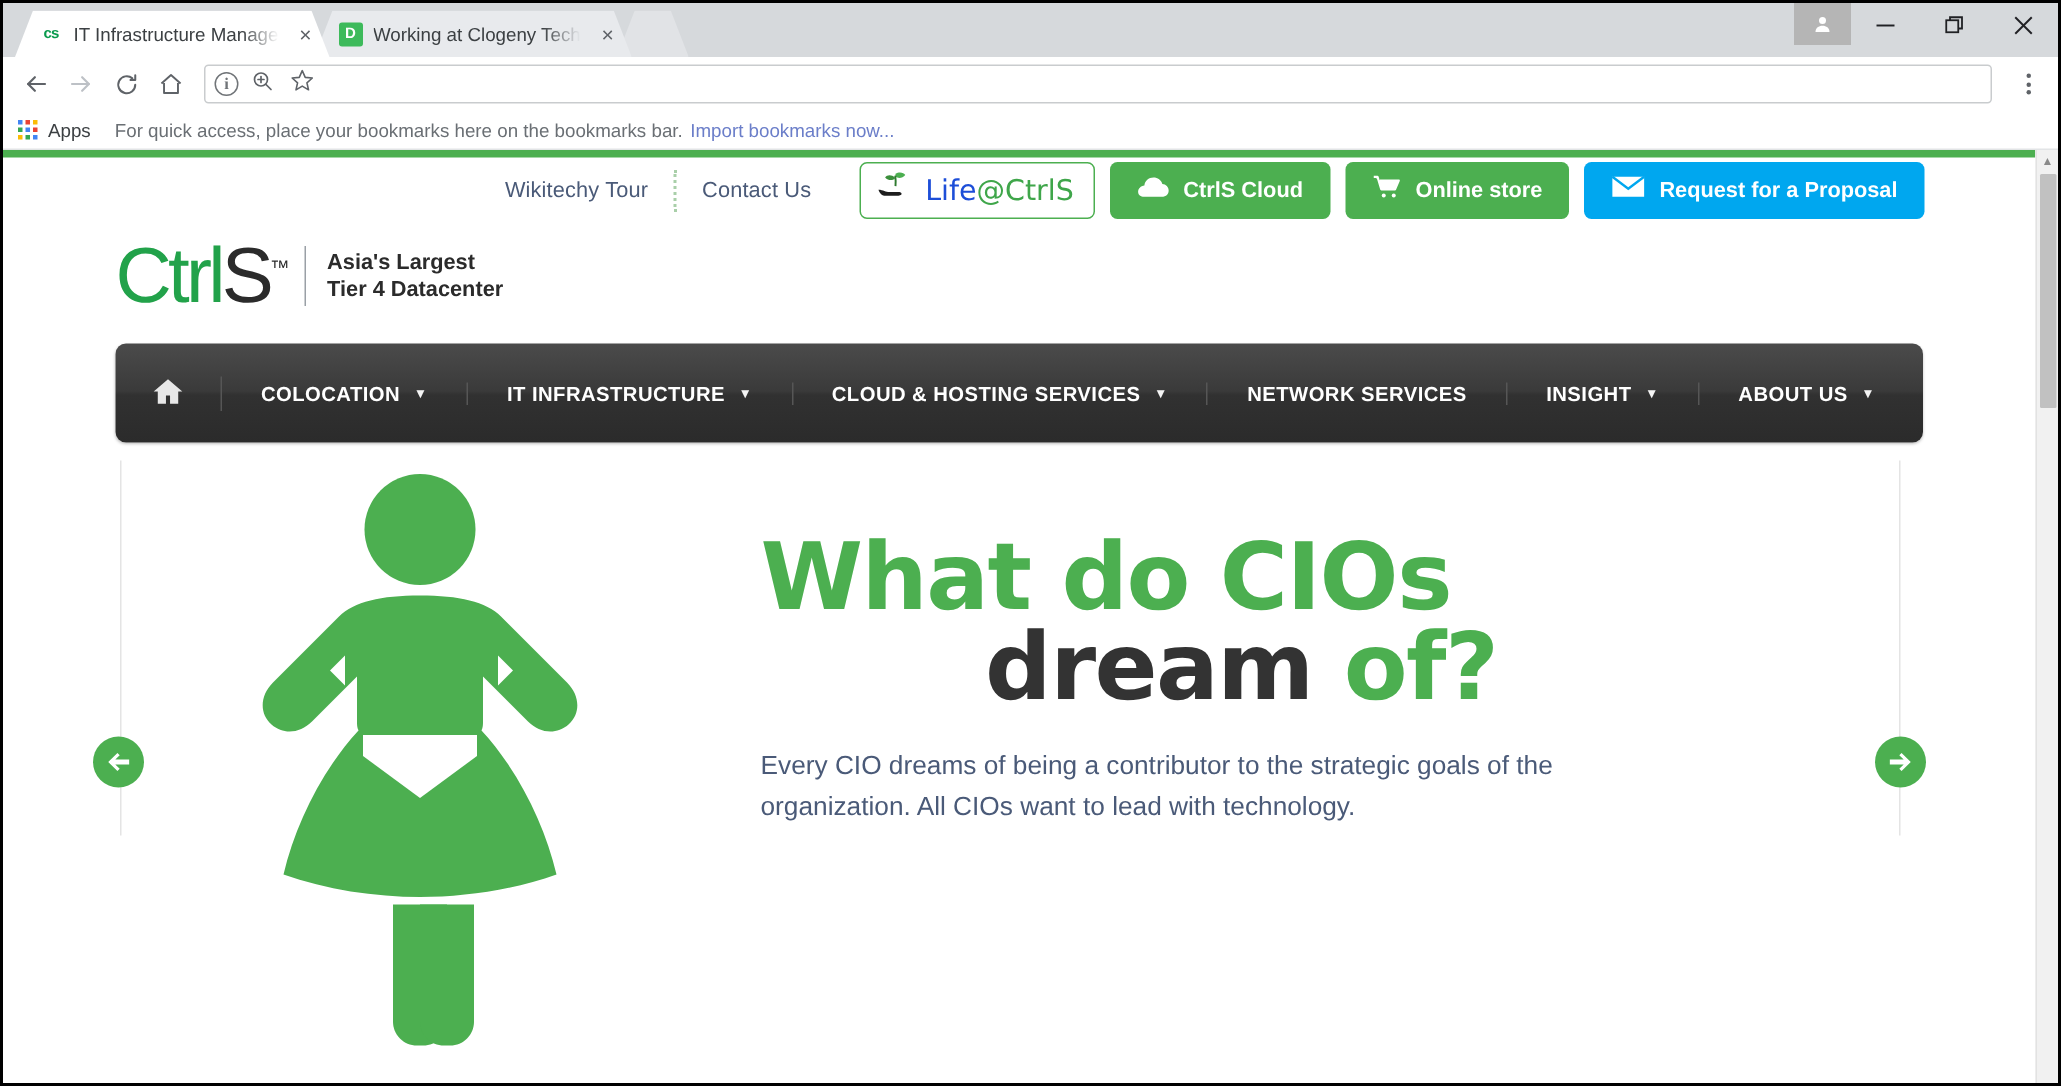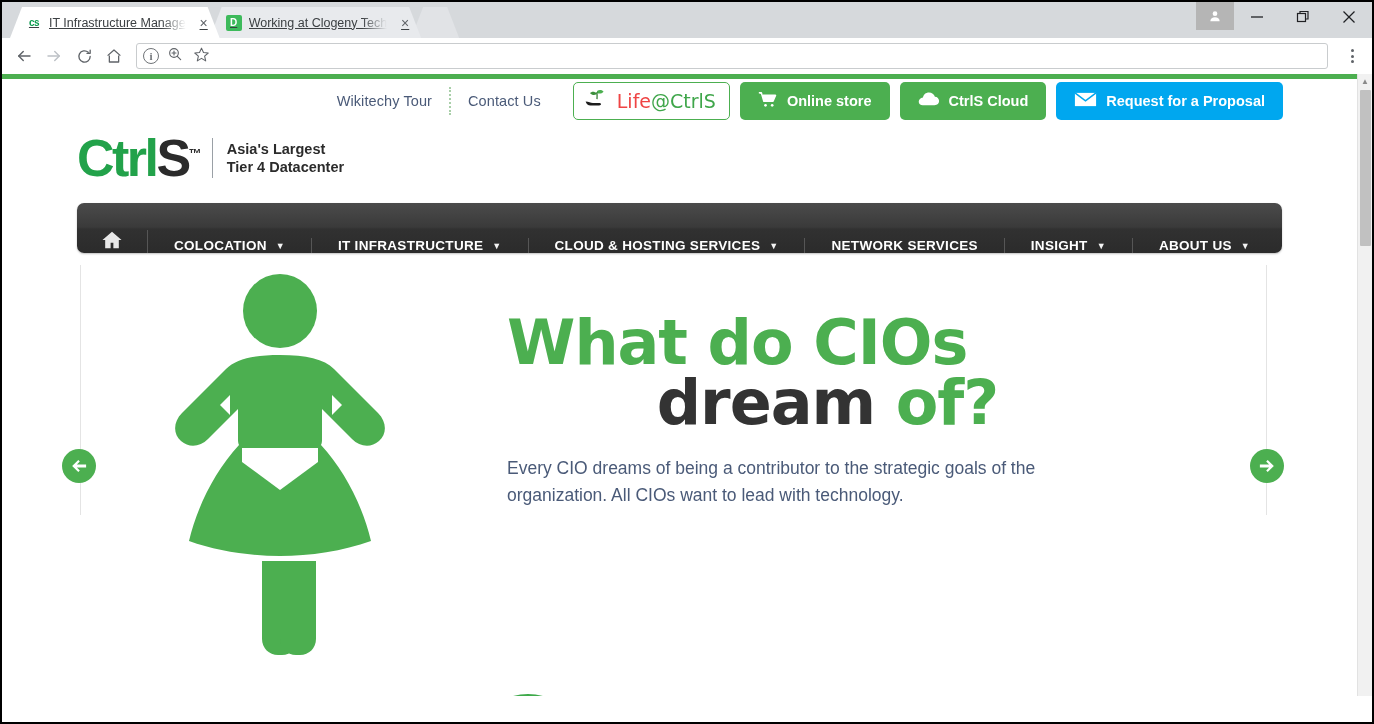--- a/index.html
+++ b/index.html
@@ -31,21 +31,20 @@
     height: 31px;
     display: flex;
     align-items: center;
     padding: 0 8px 0 16px;
     font-size: 12.5px;
     color: #3c4043;
     background: #f1f3f4;
     margin-right: -10px;
     clip-path: polygon(12px 0, calc(100% - 12px) 0, 100% 100%, 0 100%);
     white-space: nowrap;
-    text-decoration: underline;
   }
   .tab.active { background: #fff; z-index: 3; }
   .tab.inactive { background: #e8eaed; z-index: 2; }
   .tab.newtabghost {
     width: 48px; background: #e1e3e6; z-index: 1; padding: 0;
   }
   .tab-favicon {
     width: 16px; height: 16px;
     margin-right: 7px;
     flex: 0 0 16px;
@@ -172,57 +171,57 @@
     margin-left: 15px;
     height: 38px;
     border: 1.6px solid #4caf50;
     border-radius: 5px;
     background: #fff;
     display: flex; align-items: center; gap: 7px;
     padding: 0 13px 0 10px;
     font-size: 19px; color: #3fa64a;
     font-family: "DejaVu Sans", sans-serif;
   }
-  .btn-life .dark { color: #ef4444; }
+  .btn-life .dark { color: #1d4ed8; }
   .btn-pill {
     margin-left: 10px;
     height: 38px;
     border-radius: 5px;
     display: flex; align-items: center; gap: 9px;
     padding: 0 18px;
     font-size: 14.5px; color: #fff; font-weight: bold;
   }
   .btn-cloud { background: #4caf50; }
   .btn-store { background: #4caf50; }
   .btn-rfp   { background: #00a7ef; text-align: center; }
 
   
   .logorow { height: 72px; display: flex; align-items: center; padding-left: 75px; }
   .logo-word {
-    font-size: 52px; font-weight: bold; letter-spacing: -2.5px;
+    font-size: 52px; font-weight: normal; letter-spacing: -2.5px;
     font-family: "Liberation Sans", sans-serif;
     line-height: 1;
     position: relative;
   }
   .logo-ctrl { color: #22a24a; }
   .logo-s { color: #2b2b2b; }
   .logo-tm { font-size: 13px; vertical-align: super; color: #2b2b2b; letter-spacing: 0; }
   .logo-divider { width: 1px; background: #9aa0a6; height: 40px; margin: 0 14px 0 10px; }
   .logo-tag {
     font-size: 14.5px; font-weight: bold; color: #2b2b2b; line-height: 1.25;
     font-family: "Liberation Sans", sans-serif;
   }
 
   
   .mainnav {
     margin: 9px 75px 0 75px;
-    height: 50px;
+    height: 66px;
     border-radius: 7px;
     background: linear-gradient(to bottom, #4b4b4b 0%, #3a3a3a 48%, #313131 52%, #2b2b2b 100%);
-    display: flex; align-items: flex-end;
+    display: flex; align-items: center;
     overflow: hidden;
     box-shadow: 0 1px 2px rgba(0,0,0,.25);
   }
   .nav-item {
     display: flex; align-items: center; justify-content: center; gap: 9px;
     padding: 0 26px;
     color: #fff;
     font-size: 13.5px; font-weight: bold;
     letter-spacing: .3px;
     border-right: 1px solid #565656;
@@ -391,20 +390,36 @@
       </span>
     </div>
 
     <div class="menu-dots">
       <i></i>
         <i></i>
         <i></i>
     </div>
   </div>
 
+  <div class="bookmarkbar">
+    <span class="apps-grid">
+      <i style="background:#4285f4"></i>
+        <i style="background:#ea4335"></i>
+        <i style="background:#fbbc05"></i>
+      <i style="background:#34a853"></i>
+        <i style="background:#4285f4"></i>
+        <i style="background:#ea4335"></i>
+      <i style="background:#fbbc05"></i>
+        <i style="background:#34a853"></i>
+        <i style="background:#4285f4"></i>
+    </span>
+    <span class="apps-label">Apps</span>
+    <span class="bm-hint">For quick access, place your bookmarks here on the bookmarks bar.</span>
+    <span class="bm-link">Import bookmarks now...</span>
+  </div>
 
   <div class="viewport">
     <div class="pagearea">
 
       <div class="topgreenbar"></div>
 
       <div class="utilnav">
         <a class="util-link">Wikitechy Tour</a>
         <span class="util-sep"></span>
         <a class="util-link">Contact Us</a>
@@ -416,38 +431,38 @@
               <path d="M15.5 6c-2.6-2.6-6.6-2.4-8 0 2.4 2.6 6 2.8 8 .8z" fill="#3b8f3b"></path>
               <path d="M15.8 4.5c.4 3 .4 6 .2 8.6" stroke="#2f7a2f" stroke-width="1.6" fill="none"></path>
               <path d="M2 16c4 0 6 2 9 2h7c2 0 3 .5 3 1.5S19 21 17 21H8c-3 0-5-2-6-5z" fill="#1d1d1d"></path>
             </svg>
           </span>
           <span>
             <span class="dark">Life</span><span>@</span><span>CtrlS</span>
           </span>
         </div>
 
+        <div class="btn-pill btn-cloud">
+          <span>
+            <svg width="22" height="14" viewBox="0 0 28 18" fill="#fff">
+              <path d="M7 17h14c4 0 6-2.5 6-5.4S24.6 6 21.6 6C20.6 2.6 17.6.5 14 .5 9.8.5 6.6 3.4 6.2 7.2 3 7.6.8 9.9.8 12.6.8 15.3 3 17 6 17z"></path>
+            </svg>
+          </span>
+          <span>CtrlS Cloud</span>
+        </div>
+
         <div class="btn-pill btn-store">
           <span>
             <svg width="20" height="17" viewBox="0 0 24 20" fill="none" stroke="#fff" stroke-width="1.8" stroke-linejoin="round">
               <path d="M1 2h3l3 10h11l3-7H6" fill="#fff"></path>
               <circle cx="9" cy="17" r="1.6" fill="#fff" stroke="none"></circle>
               <circle cx="17" cy="17" r="1.6" fill="#fff" stroke="none"></circle>
             </svg>
           </span>
           <span>Online store</span>
-        </div>
-
-        <div class="btn-pill btn-cloud">
-          <span>
-            <svg width="22" height="14" viewBox="0 0 28 18" fill="#fff">
-              <path d="M7 17h14c4 0 6-2.5 6-5.4S24.6 6 21.6 6C20.6 2.6 17.6.5 14 .5 9.8.5 6.6 3.4 6.2 7.2 3 7.6.8 9.9.8 12.6.8 15.3 3 17 6 17z"></path>
-            </svg>
-          </span>
-          <span>CtrlS Cloud</span>
         </div>
 
         <div class="btn-pill btn-rfp">
           <span>
             <svg width="23" height="15" viewBox="0 0 26 17" fill="#fff">
               <path d="M0 0h26v17H0z" opacity="0"></path>
               <path d="M1 1h24v15H1z" fill="#fff"></path>
               <path d="M1 1l12 9L25 1" fill="none" stroke="#00a7ef" stroke-width="1.8"></path>
             </svg>
           </span>

